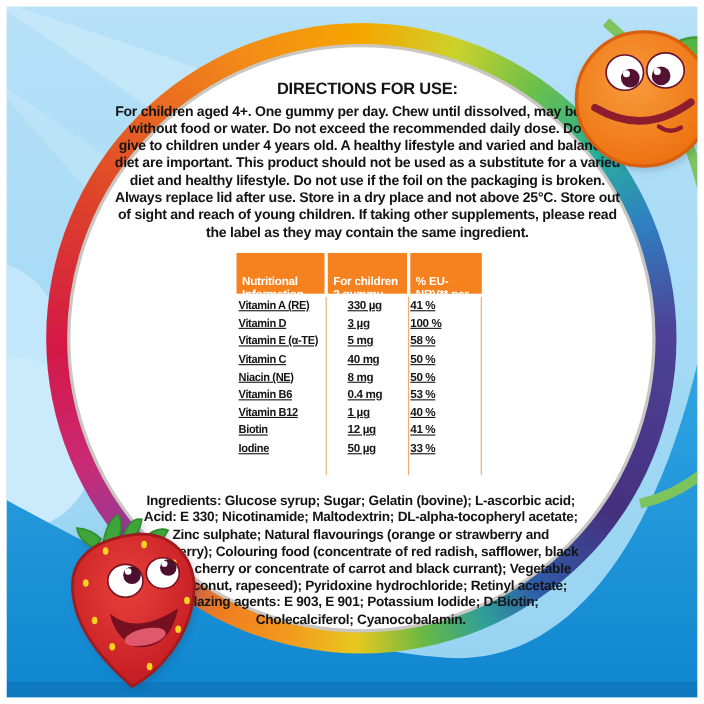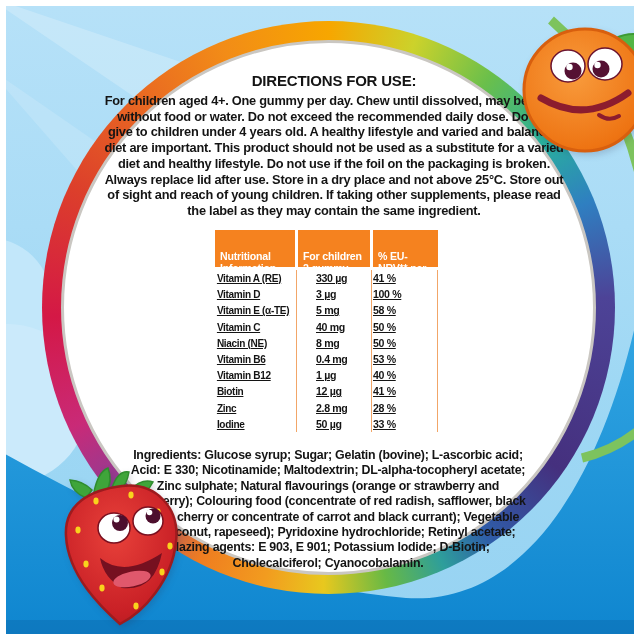--- a/index.html
+++ b/index.html
@@ -150,25 +150,20 @@
               <div class="tcell c0">Vitamin B12</div>
               <div class="tcell c1">1 µg</div>
               <div class="tcell c2">40 %</div>
             </div>
             <div class="trow">
               <div class="tcell c0">Biotin</div>
               <div class="tcell c1">12 µg</div>
               <div class="tcell c2">41 %</div>
             </div>
             <div class="trow">
-              <div class="tcell c0">Zinc</div>
-              <div class="tcell c1">2.8 mg</div>
-              <div class="tcell c2">28 %</div>
-            </div>
-            <div class="trow">
               <div class="tcell c0">Iodine</div>
               <div class="tcell c1">50 µg</div>
               <div class="tcell c2">33 %</div>
             </div>
           </div>
       </div>
 
       <div class="ingredients"><b>Ingredients:</b><span> Glucose syrup; Sugar; Gelatin (bovine); L-ascorbic acid; Acid: E 330; Nicotinamide; Maltodextrin; DL-alpha-tocopheryl acetate; Zinc sulphate; Natural flavourings (orange or strawberry and raspberry); Colouring food (concentrate of red radish, safflower, black carrot, cherry or concentrate of carrot and black currant); Vegetable oil (coconut, rapeseed); Pyridoxine hydrochloride; Retinyl acetate; Glazing agents: E 903, E 901; Potassium Iodide; D-Biotin; Cholecalciferol; Cyanocobalamin.</span></div>
     </div>
 

